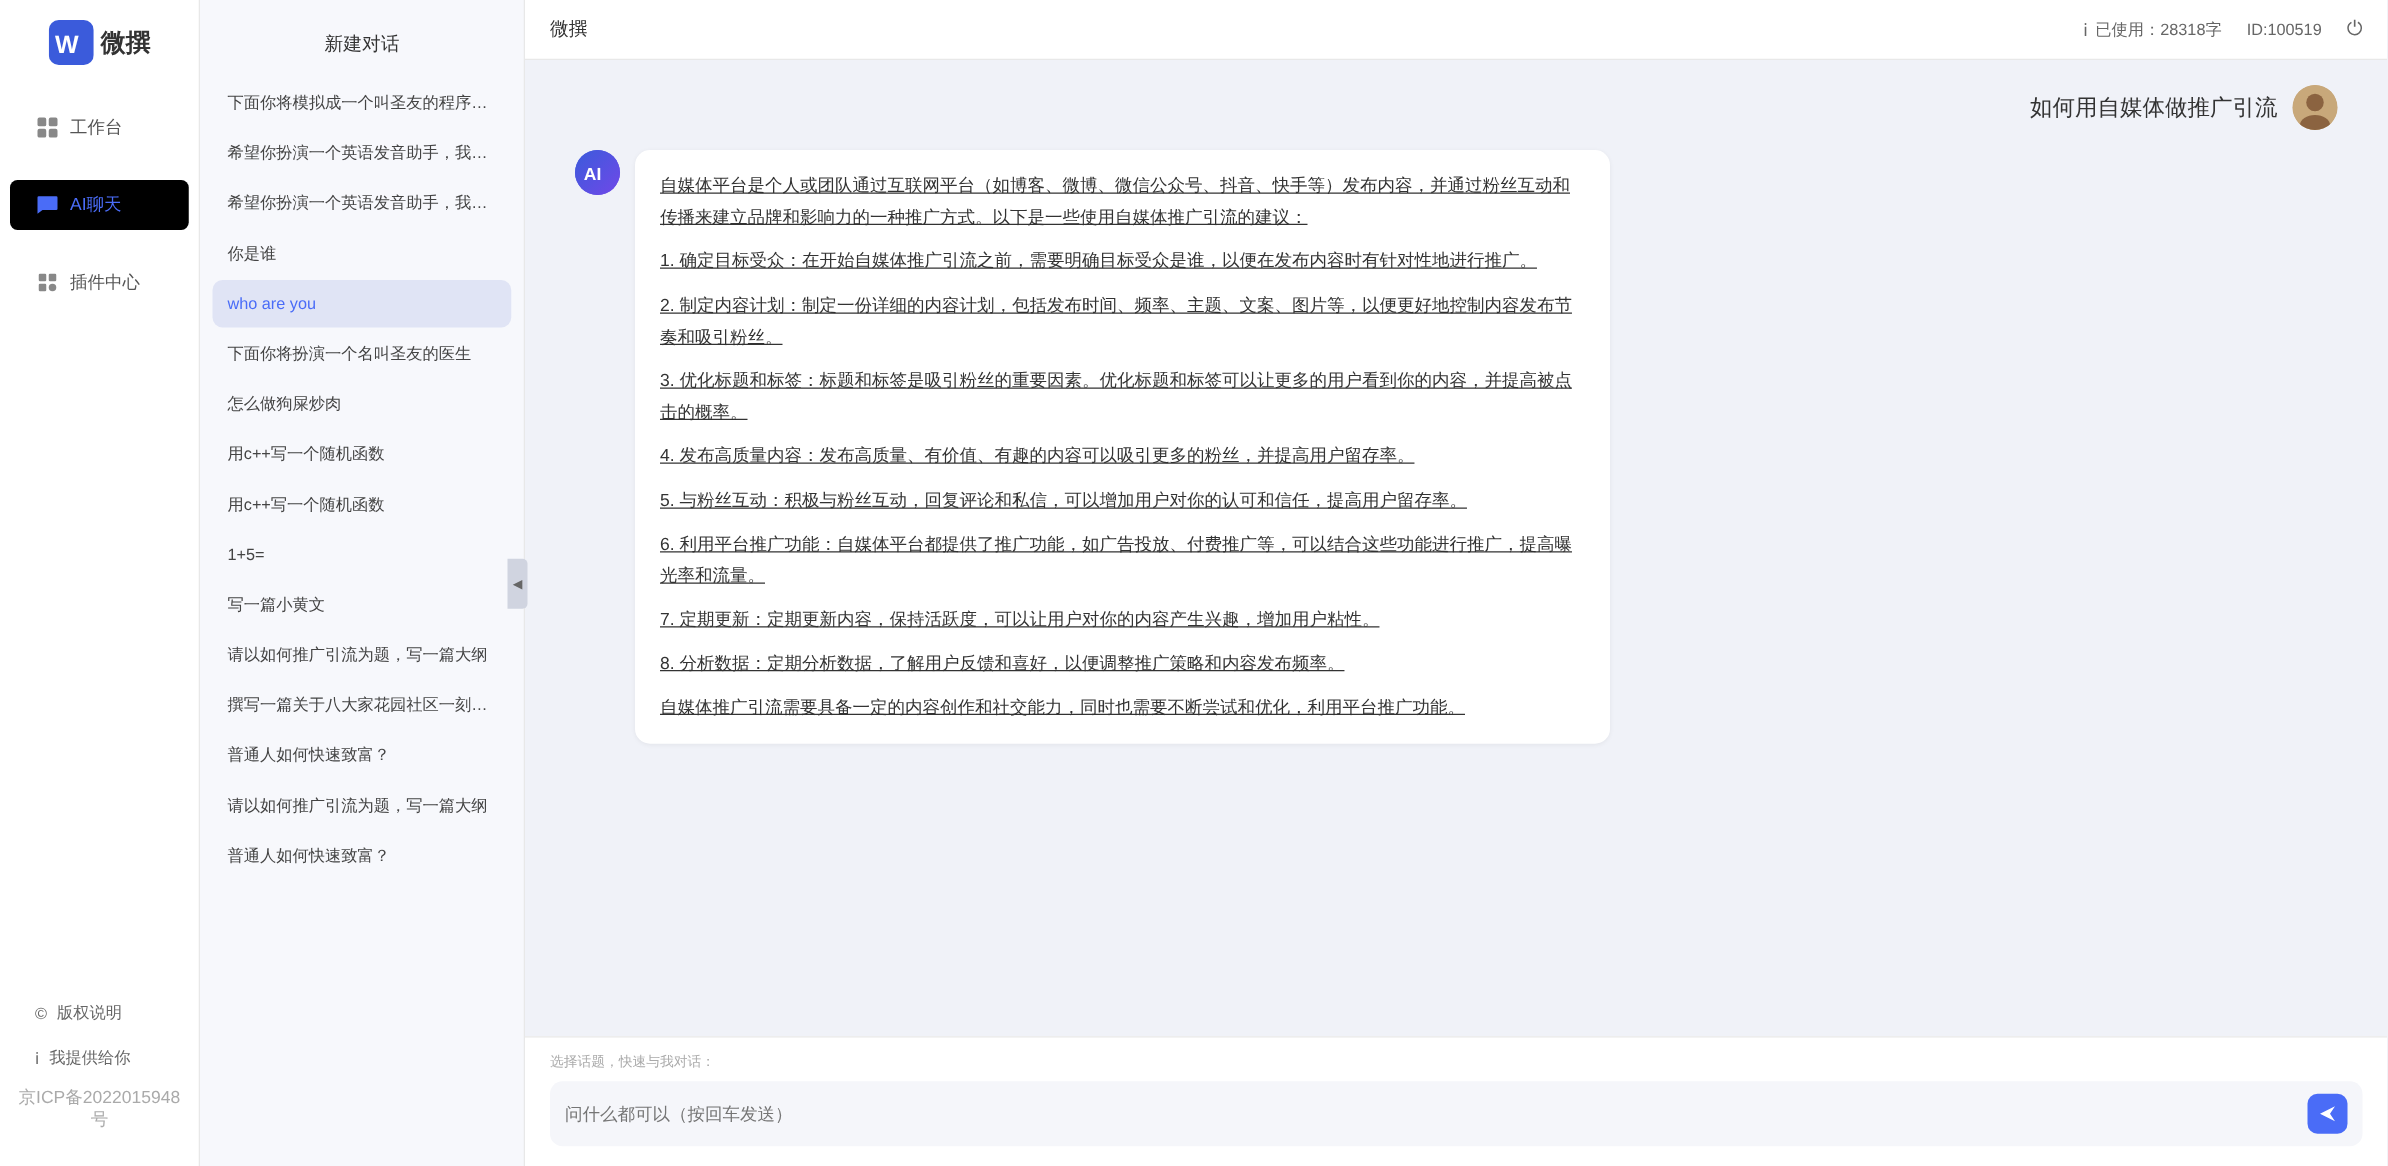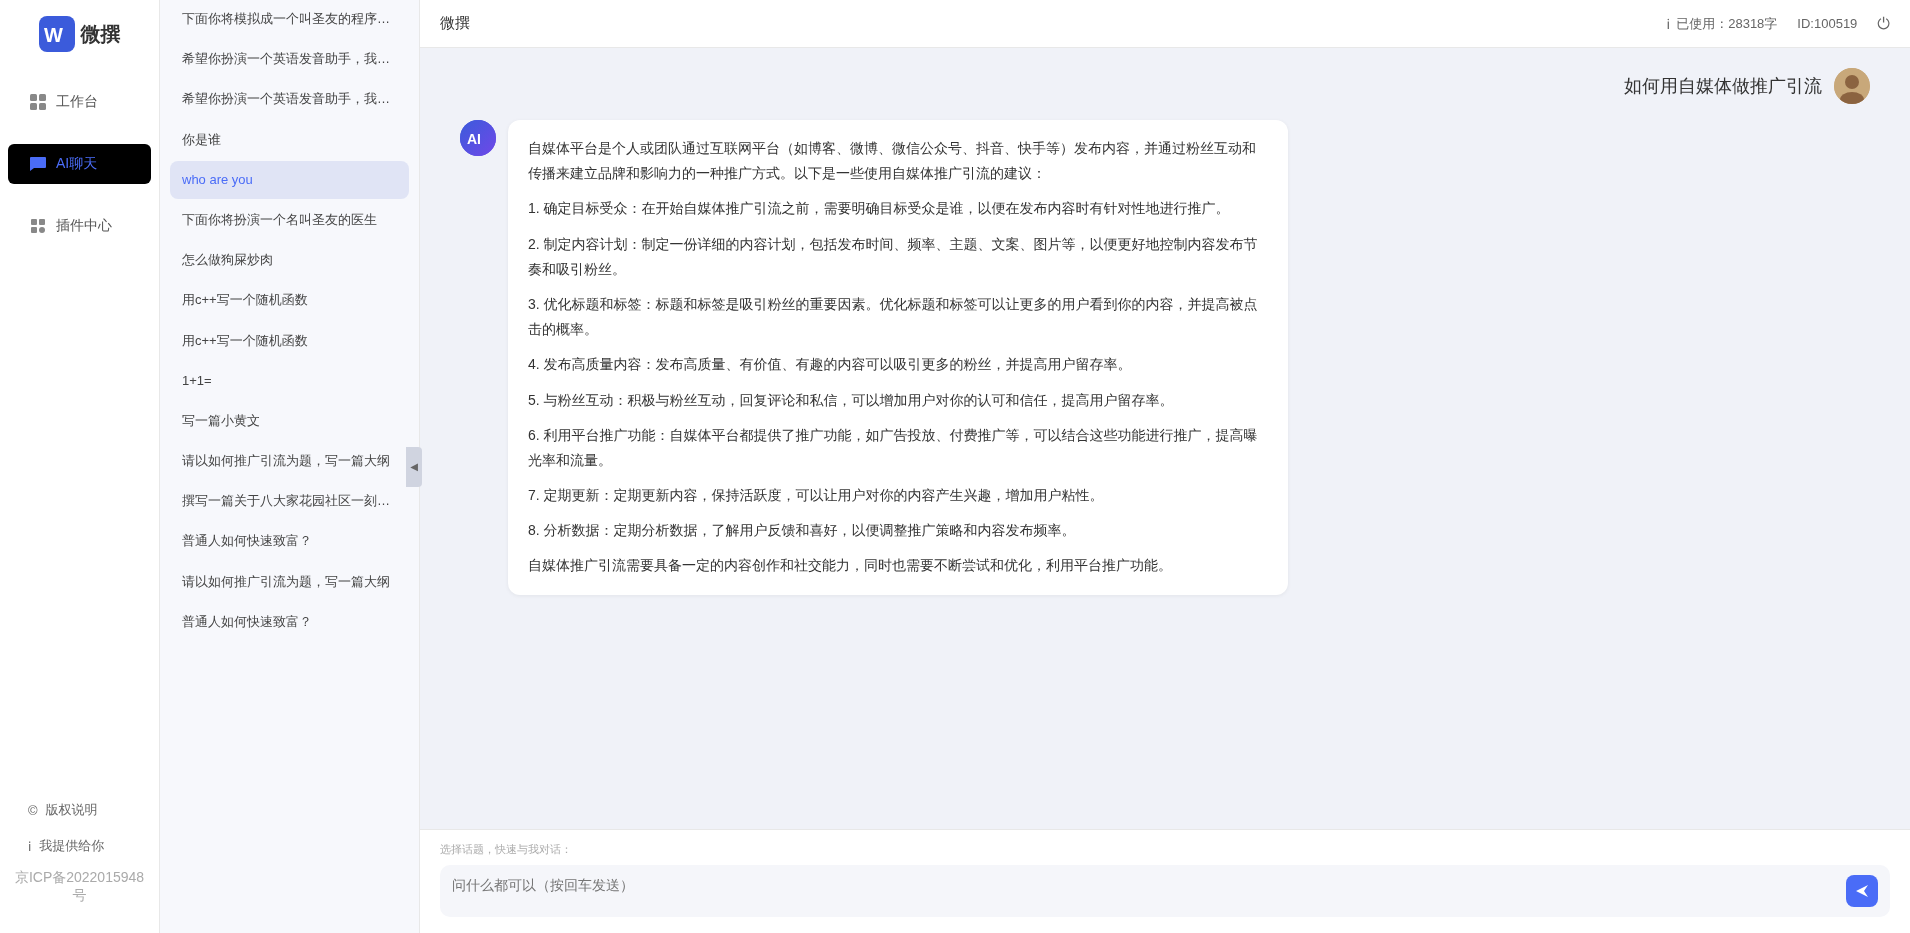--- a/index.html
+++ b/index.html
@@ -242,41 +242,42 @@
 
     .ai-message-bubble {
       background: #fff;
       border-radius: 12px;
       padding: 16px 20px;
       max-width: 780px;
       line-height: 1.8;
       font-size: 14px;
       color: #333;
       box-shadow: 0 1px 4px rgba(0,0,0,0.06);
+      text-decoration: underline;
     }
     .ai-message-bubble p {
       margin-bottom: 10px;
     }
     .ai-message-bubble p:last-child { margin-bottom: 0; }
 
     
     .input-area {
       background: #fff;
       padding: 12px 20px 16px;
       border-top: 1px solid #e8e8e8;
       flex-shrink: 0;
     }
     .quick-topics {
       font-size: 11px;
       color: #aaa;
       margin-bottom: 8px;
     }
     .input-box-wrapper {
       display: flex;
-      align-items: flex-start;
+      align-items: center;
       background: #f5f6fa;
       border-radius: 10px;
       padding: 10px 12px;
       gap: 8px;
       min-height: 50px;
     }
     .chat-input {
       flex: 1;
       border: none;
       background: transparent;
@@ -356,31 +357,34 @@
     </div>
     <div class="sidebar-bottom-item">
       <span>ℹ</span>
       <span>我提供给你</span>
     </div>
     <div class="icp-text">京ICP备2022015948号</div>
   </div>
 </div>
 
 <div class="chat-history">
+  <div class="chat-history-header">
+    <button class="new-chat-btn">新建对话</button>
+  </div>
   <div class="history-list">
     <div class="history-item">下面你将模拟成一个叫圣友的程序员，我说...</div>
     <div class="history-item">希望你扮演一个英语发音助手，我提供给你...</div>
     <div class="history-item">希望你扮演一个英语发音助手，我提供给你...</div>
     <div class="history-item">你是谁</div>
     <div class="history-item active">who are you</div>
     <div class="history-item">下面你将扮演一个名叫圣友的医生</div>
     <div class="history-item">怎么做狗屎炒肉</div>
     <div class="history-item">用c++写一个随机函数</div>
     <div class="history-item">用c++写一个随机函数</div>
-    <div class="history-item">1+1=</div>
+    <div class="history-item">1+5=</div>
     <div class="history-item">写一篇小黄文</div>
     <div class="history-item">请以如何推广引流为题，写一篇大纲</div>
     <div class="history-item">撰写一篇关于八大家花园社区一刻钟便民生...</div>
     <div class="history-item">普通人如何快速致富？</div>
     <div class="history-item">请以如何推广引流为题，写一篇大纲</div>
     <div class="history-item">普通人如何快速致富？</div>
   </div>
 </div>
 
 <div class="collapse-btn">◀</div>

